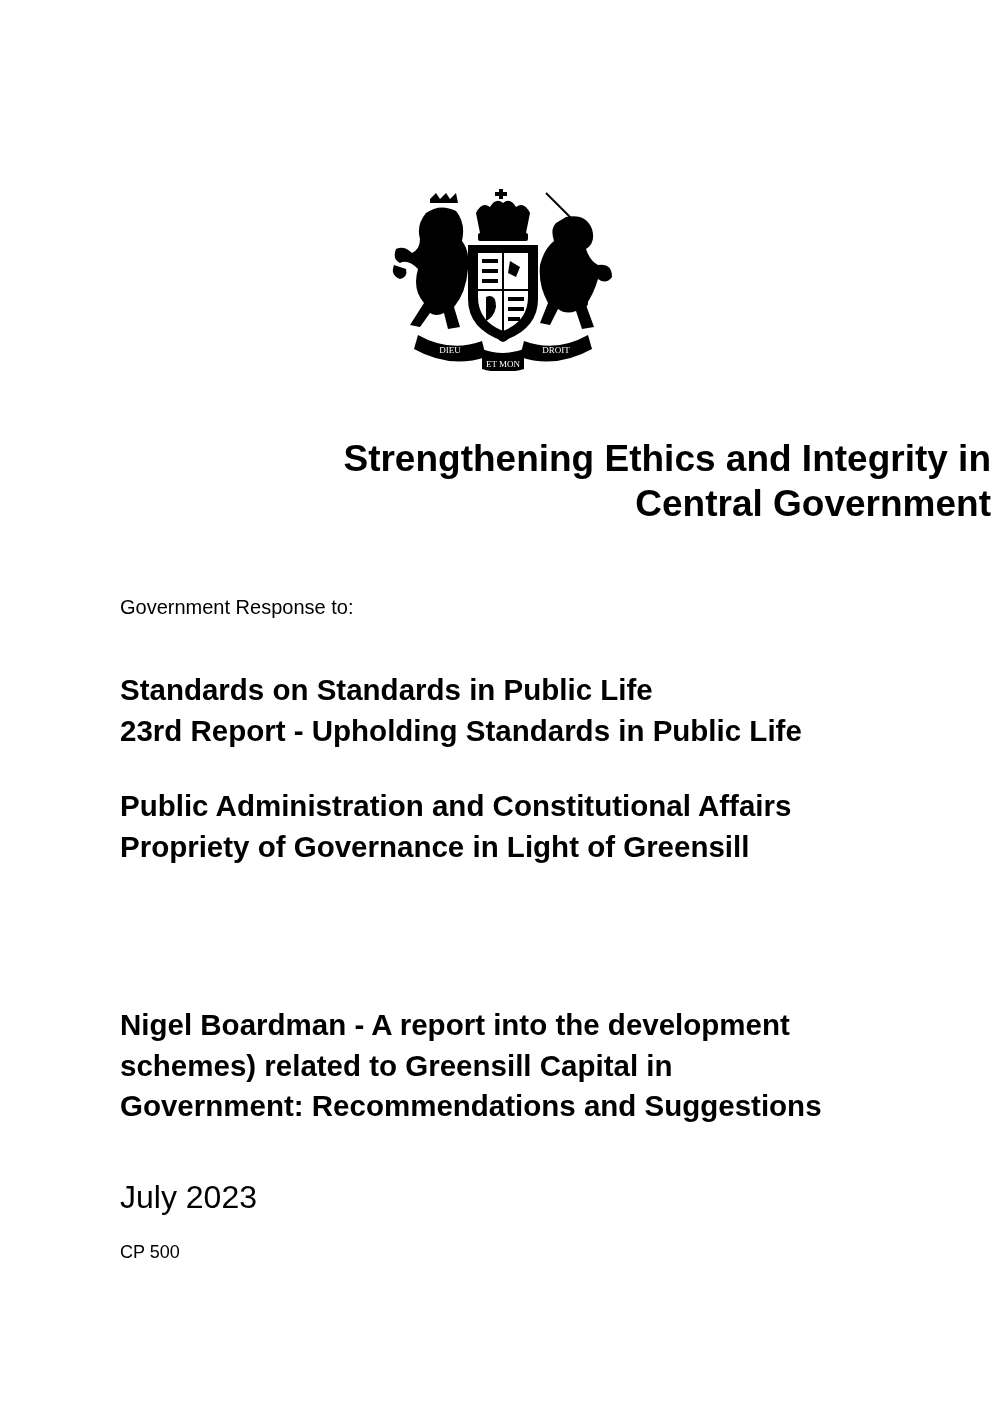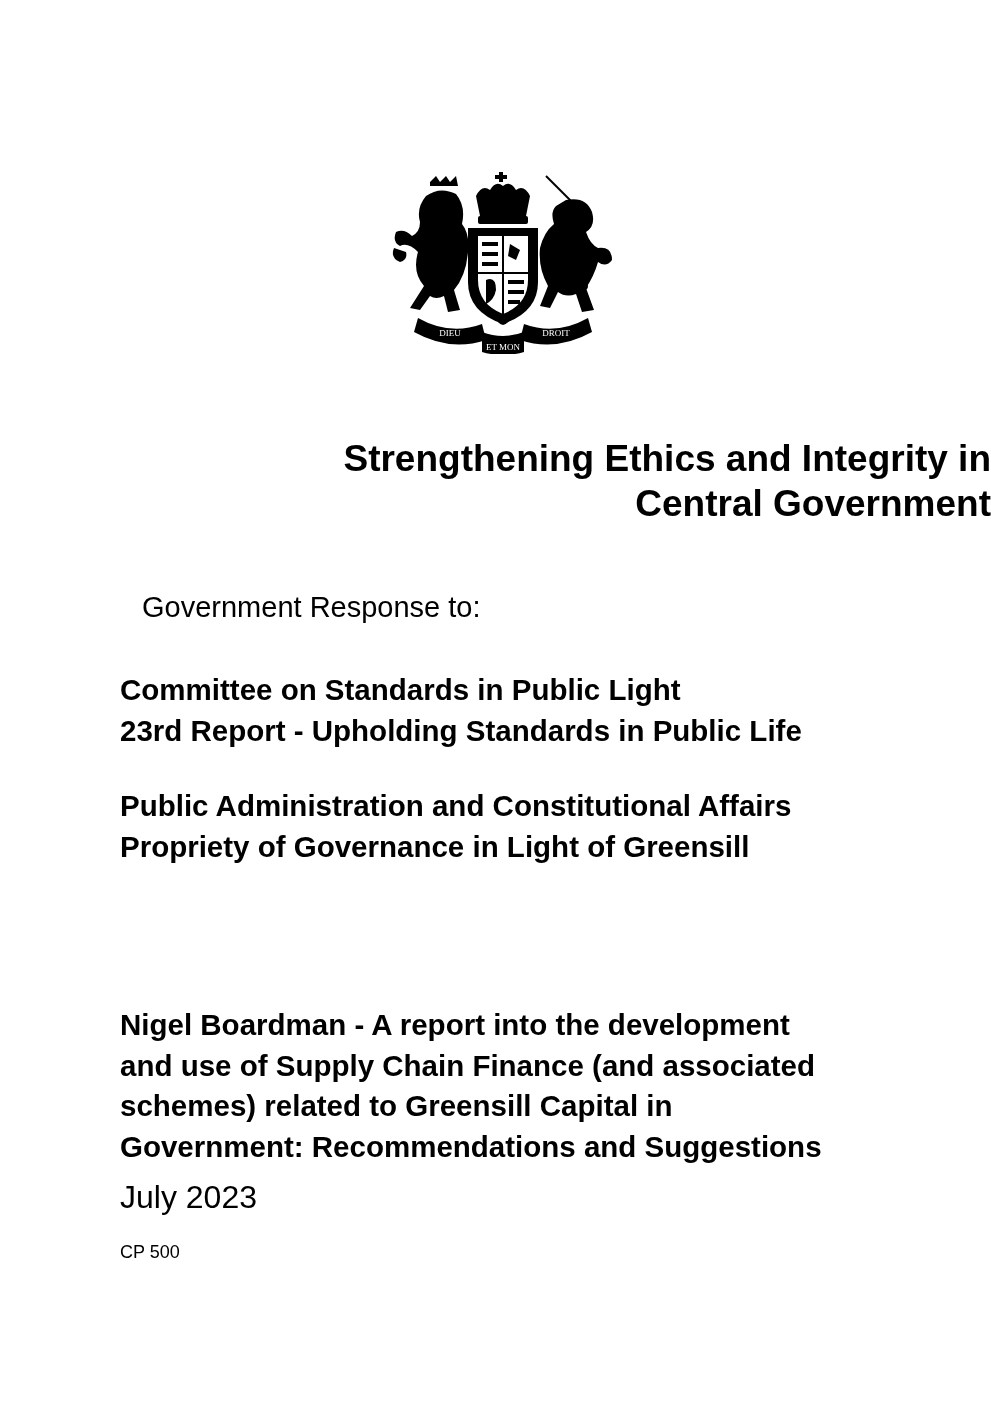--- a/index.html
+++ b/index.html
@@ -1,32 +1,32 @@
 <!DOCTYPE html>
 <html><head>
   <meta charset="utf-8">
   <style>
     html, body { margin: 0; padding: 0; background: #ffffff; }
     body {
       width: 991px; height: 1401px; position: relative; overflow: hidden;
       font-family: "Liberation Sans", sans-serif; color: #000000;
     }
     .crest {
-      position: absolute; left: 390px; top: 172px; width: 226px; height: 182px; text-align: right;
+      position: absolute; left: 390px; top: 189px; width: 226px; height: 182px; text-align: right;
     }
     .title {
       position: absolute; left: 0; top: 436px; width: 991px;
       text-align: right; font-weight: bold; font-size: 37px; line-height: 45px;
       margin: 0;
     }
     .title span { display: block; }
     .block {
       position: absolute; left: 120px; width: 780px; margin: 0;
     }
-    .subtitle { top: 587px; font-size: 29px; line-height: 40px; font-weight: normal; margin-left: 22px; }
+    .subtitle { top: 587px; font-size: 20px; line-height: 40px; font-weight: normal; }
     .ref { font-size: 29.5px; line-height: 40.5px; font-weight: bold; }
     .ref span { display: block; white-space: nowrap; }
     .ref1 { top: 670px; }
     .ref2 { top: 786px; }
     .ref3 { top: 1005px; }
     .date { top: 1155px; font-size: 32px; line-height: 40px; margin-top: 22px; }
     .cp { top: 1240px; font-size: 18px; line-height: 24px; }
   </style>
 </head>
 <body>
@@ -89,31 +89,30 @@
 </div>
 
 <h1 class="title">
   <span>Strengthening Ethics and Integrity in</span>
   <span>Central Government</span>
 </h1>
 
 <p class="block subtitle">Government Response to:</p>
 
 <div class="block ref ref1">
-  <span>Committee on Standards in Public Light</span>
+  <span>Standards on Standards in Public Life</span>
   <span>23rd Report - Upholding Standards in Public Life</span>
 </div>
 
 <div class="block ref ref2">
   <span>Public Administration and Constitutional Affairs</span>
   <span>Propriety of Governance in Light of Greensill</span>
 </div>
 
 <div class="block ref ref3">
   <span>Nigel Boardman - A report into the development</span>
-  <span>and use of Supply Chain Finance (and associated</span>
   <span>schemes) related to Greensill Capital in</span>
   <span>Government: Recommendations and Suggestions</span>
 </div>
 
 <p class="block date">July 2023</p>
 
 <p class="block cp">CP 500</p>
 
 </body></html>

